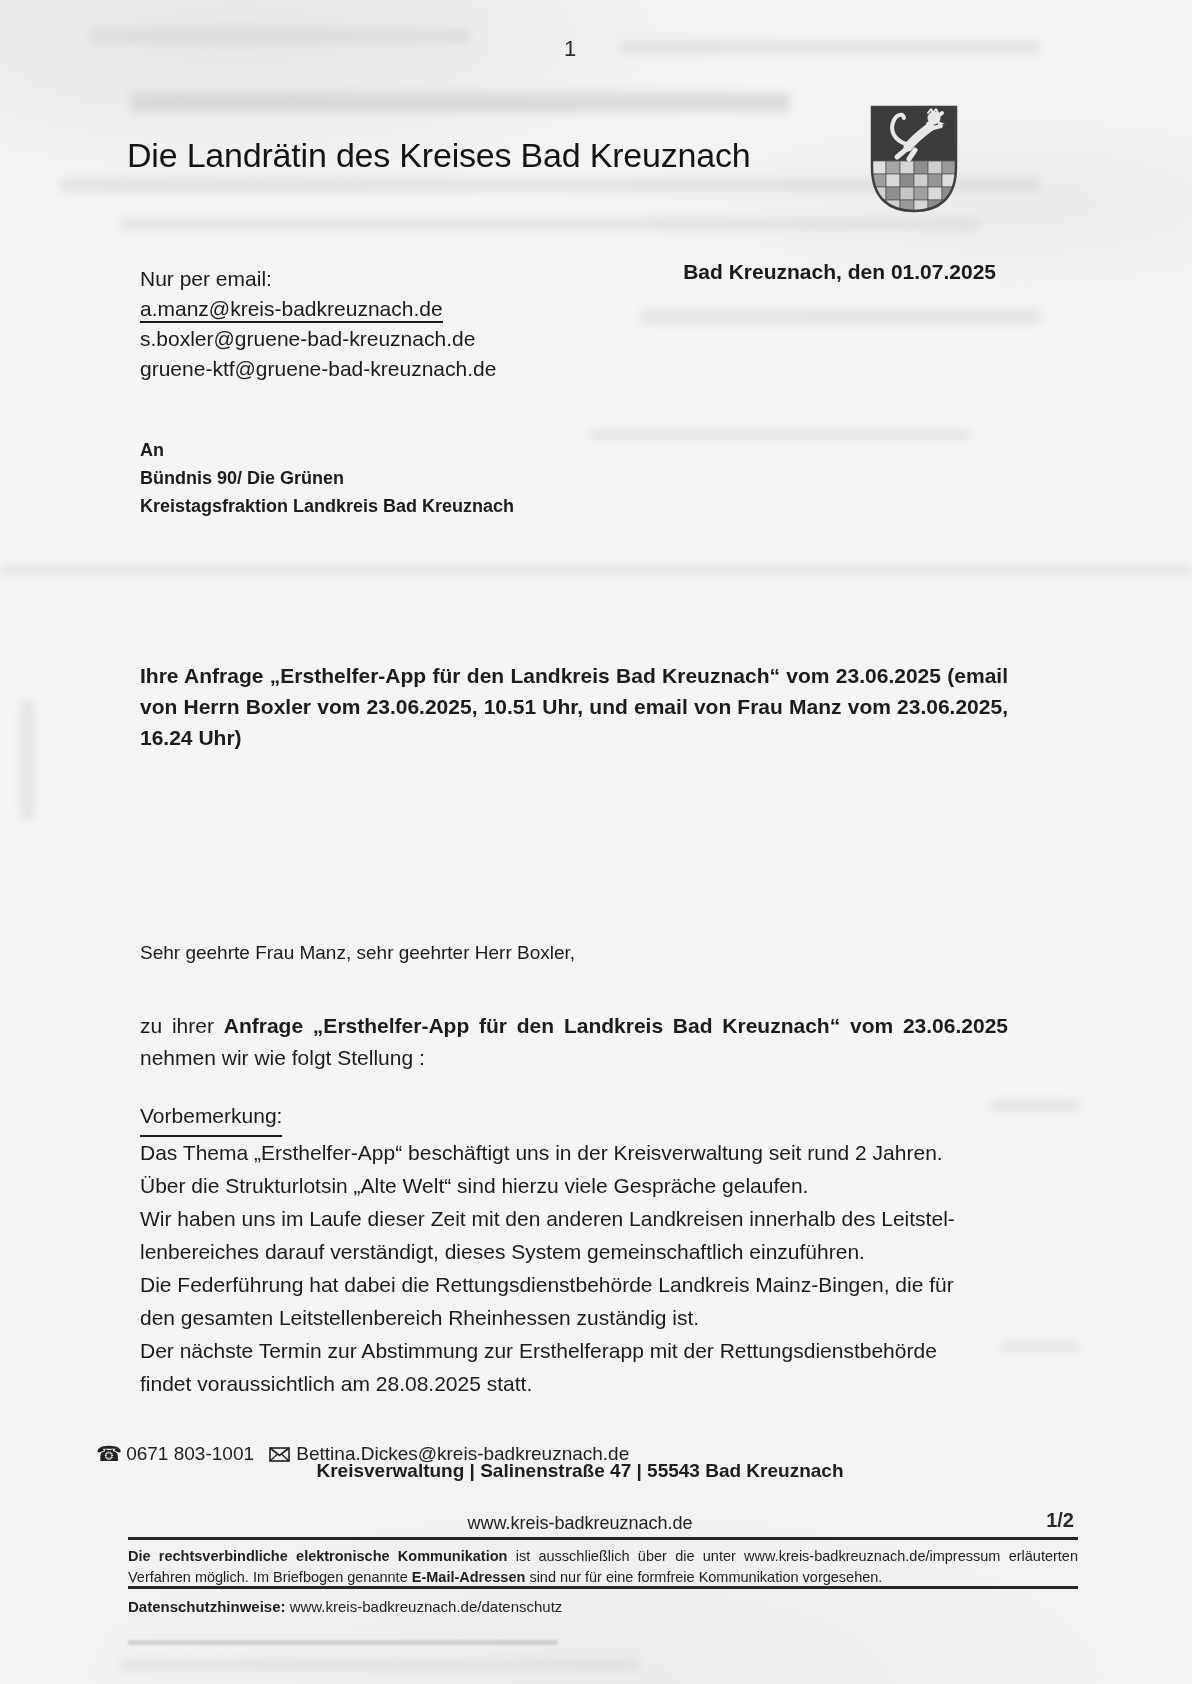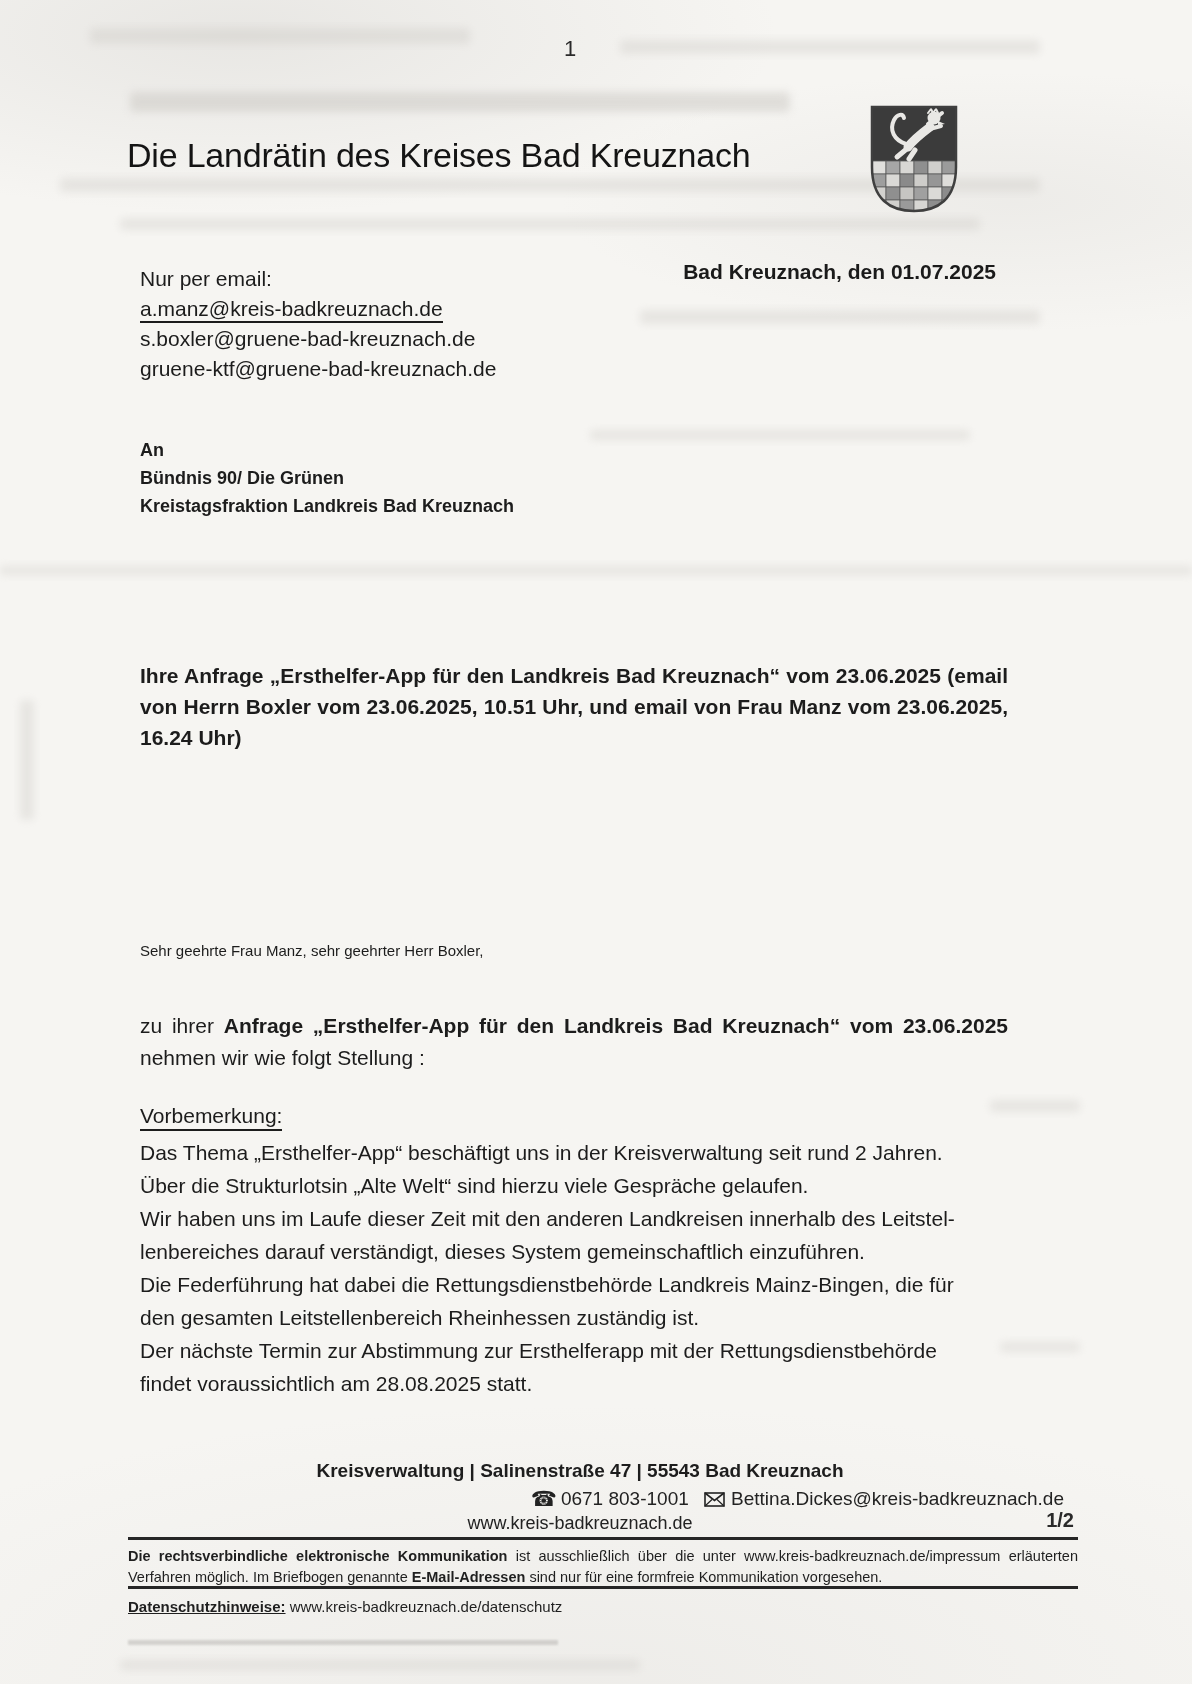--- a/index.html
+++ b/index.html
@@ -20,39 +20,39 @@
   .abs{position:absolute;}
   .artifact{position:absolute;background:#c6c3be;opacity:.32;filter:blur(4px);border-radius:4px;pointer-events:none;}
   .artifact.dark{opacity:.45;}
   .pgnum{top:36px;left:0;width:1140px;text-align:center;font-size:22px;color:#2a2a2a;}
   .title{top:136px;left:127px;font-size:34px;color:#141414;letter-spacing:-.2px;}
   .dateline{top:236px;right:196px;font-size:21px;font-weight:700;color:#1a1a1a;margin-top:24px;}
   .addr{top:264px;left:140px;font-size:21px;line-height:30px;}
   .addr .u{border-bottom:2px solid #1c1c1c;padding-bottom:1px;}
   .recipient{top:436px;left:140px;font-size:18px;font-weight:700;line-height:28px;}
   .subject{top:660px;left:140px;width:868px;font-size:21px;font-weight:700;line-height:31px;text-align:justify;}
-  .salutation{top:942px;left:140px;font-size:15px;}
+  .salutation{top:942px;left:140px;font-size:19px;}
   .intro{top:1010px;left:140px;width:868px;font-size:21px;line-height:32px;text-align:justify;}
   .intro b{font-weight:700;}
-  .heading{top:1104px;left:140px;font-size:21px;border-bottom:2px solid #1c1c1c;padding-bottom:1px;}
+  .heading{top:1104px;left:140px;font-size:21px;border-bottom:2px solid #1c1c1c;padding-bottom:7px;}
   .bodytext{top:1136px;left:140px;width:880px;font-size:21px;line-height:33px;}
   .footer-addr{top:1460px;left:96px;width:968px;text-align:center;font-size:19px;font-weight:700;color:#1d1d1d;}
-  .footer-contact{top:1487px;left:96px;width:968px;text-align:right;font-size:19px;color:#222;}
+  .footer-contact{top:1442px;left:96px;width:968px;text-align:left;font-size:19px;color:#222;}
   .footer-contact .ic{display:inline-block;vertical-align:-2px;margin-right:6px;}
   .footer-contact .phoneglyph{font-size:21px;vertical-align:-1px;margin-right:4px;}
   .footer-web{top:1513px;left:96px;width:968px;text-align:center;font-size:18px;color:#222;}
   .pageind{top:1509px;right:118px;font-size:20px;font-weight:700;color:#2a2a2a;}
   .rule{position:absolute;left:128px;width:950px;background:#262626;}
   .rule1{top:1537px;height:3px;}
   .rule2{top:1586px;height:3px;}
   .rule3{top:1640px;height:5px;background:#9a9793;opacity:.35;width:430px;filter:blur(1px);}
   .legal{top:1546px;left:128px;width:950px;font-size:14.5px;line-height:21px;text-align:justify;color:#1f1f1f;}
   .legal b{font-weight:700;}
   .privacy{top:1598px;left:128px;font-size:15px;color:#1f1f1f;}
-  .privacy b{font-weight:700;text-decoration:underline;}
+  .privacy b{font-weight:700;}
   .coat{top:103px;left:868px;width:92px;height:112px;}
 </style>
 </head>
 <body>
 
 <div class="page">
 
   <div class="artifact" style="top:28px;left:90px;width:380px;height:16px;"></div>
   <div class="artifact" style="top:40px;left:620px;width:420px;height:14px;"></div>
   <div class="artifact dark" style="top:92px;left:130px;width:660px;height:20px;"></div>

